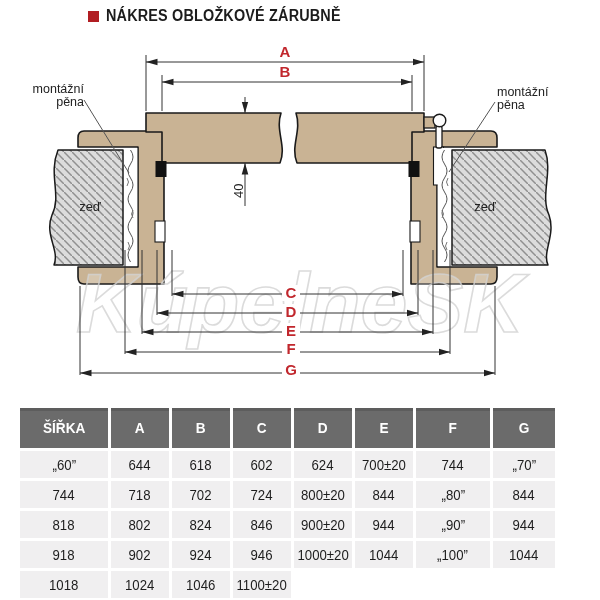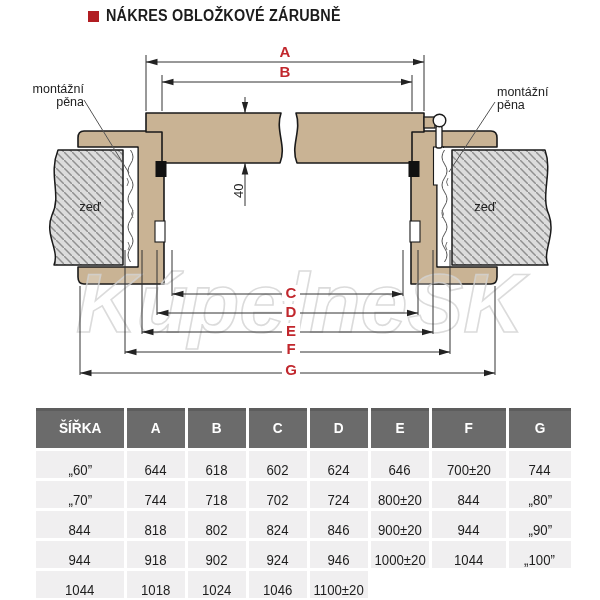--- a/index.html
+++ b/index.html
@@ -12,27 +12,27 @@
               display:inline-block;transform:scaleX(.9);transform-origin:left center;white-space:nowrap;}
   
   #diag{position:absolute;left:0;top:0;width:600px;height:405px;}
   .dimlab{font-size:15px;font-weight:bold;fill:#c1272d;}
   .small-lab{font-size:12.5px;fill:#222222;}
   .zed{font-size:13px;fill:#222222;}
   .dim40{font-size:13px;fill:#222222;}
   .wm{font-size:84px;font-style:italic;font-weight:bold;fill:#ffffff;fill-opacity:.25;
       stroke:#d2d2d2;stroke-width:1.6;stroke-opacity:.8;}
   
-  .tbl{position:absolute;left:36px;top:408px;width:535px;display:grid;
+  .tbl{position:absolute;left:20px;top:408px;width:535px;display:grid;
        grid-template-columns:88px 58px 58px 58px 58px 58px 74px 62px;
        gap:3px;background:#ffffff;}
   .hcell{height:40px;background:#6b6b6b;box-shadow:inset 0 3px 0 #5d5d5d;color:#ffffff;
          display:flex;align-items:center;justify-content:center;
          font-size:15.5px;font-weight:bold;}
-  .dcell{height:27px;background:#f0eff0;color:#1d1d1d;display:flex;align-items:flex-end;
+  .dcell{height:27px;background:#f0eff0;color:#1d1d1d;display:flex;align-items:center;
          justify-content:center;font-size:15px;}
   .cx{display:inline-block;transform:scaleX(.88);white-space:nowrap;}
 </style>
 </head>
 <body>
 
 <div id="stage">
 
   <div class="title">
     <span class="bullet"></span>
@@ -209,23 +209,20 @@
     <div class="dcell">
         <span class="cx">618</span>
       </div>
     <div class="dcell">
         <span class="cx">602</span>
       </div>
     <div class="dcell">
         <span class="cx">624</span>
       </div>
     <div class="dcell">
-        <span class="cx">646</span>
-      </div>
-    <div class="dcell">
         <span class="cx">700±20</span>
       </div>
     <div class="dcell">
         <span class="cx">744</span>
       </div>
 
     <div class="dcell">
         <span class="cx">„70”</span>
       </div>
     <div class="dcell">

